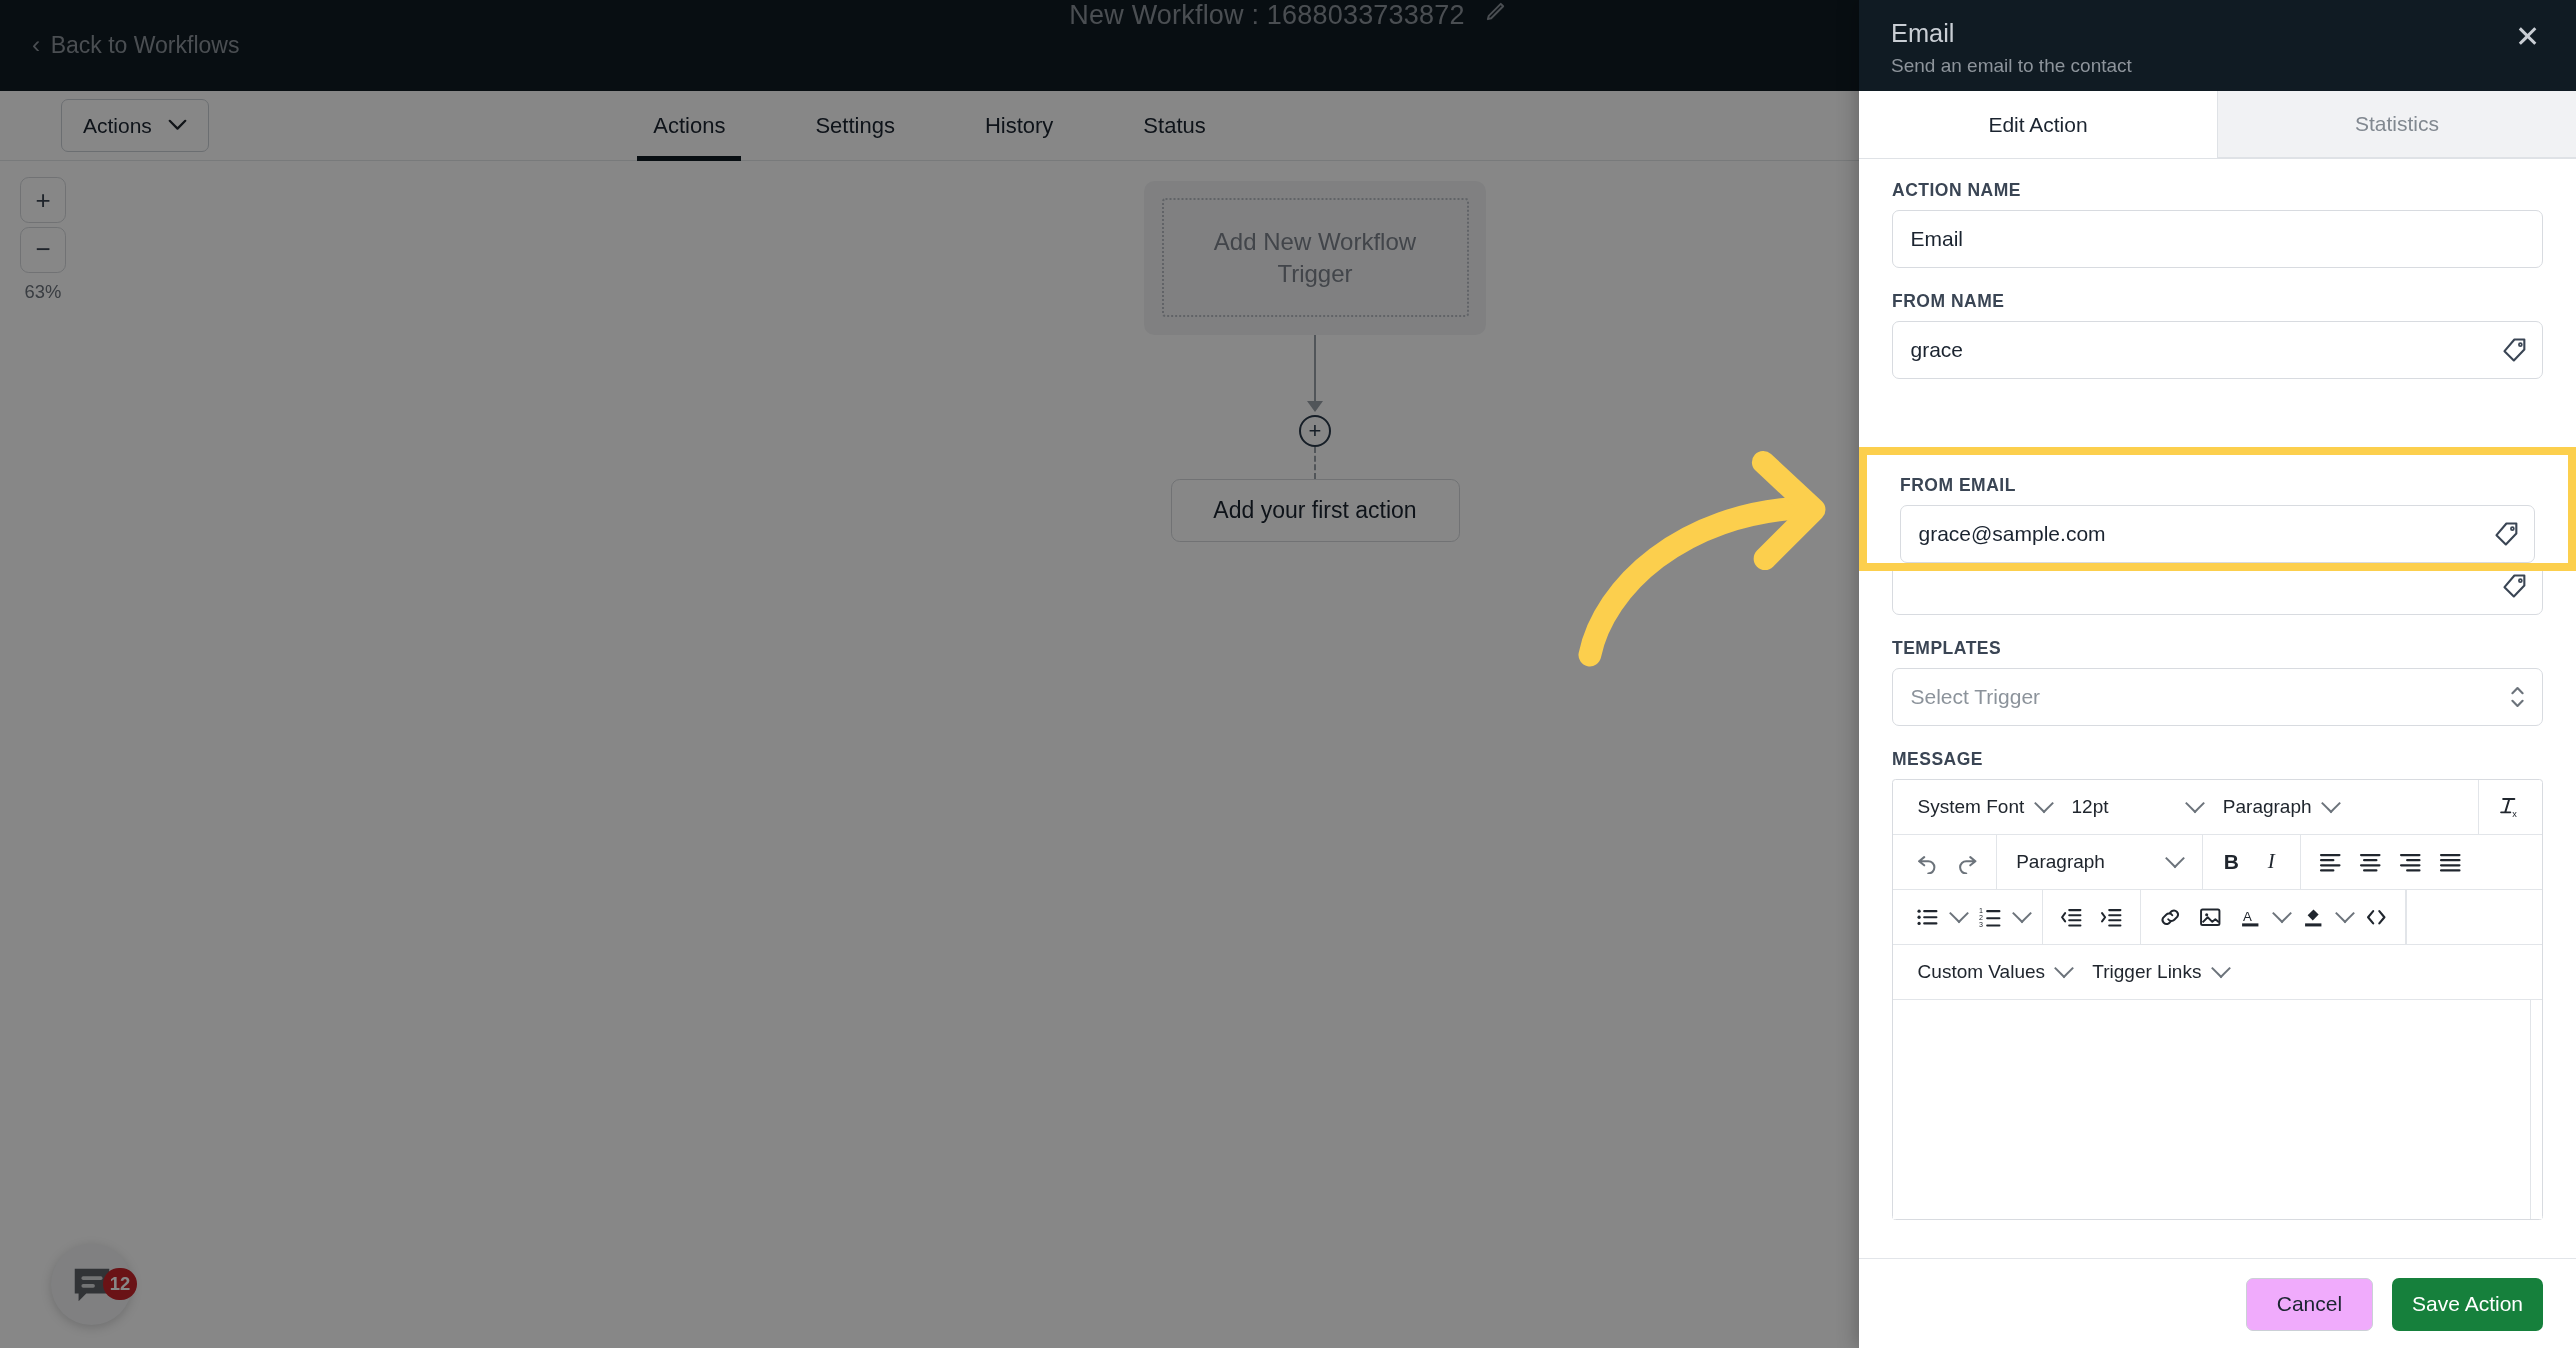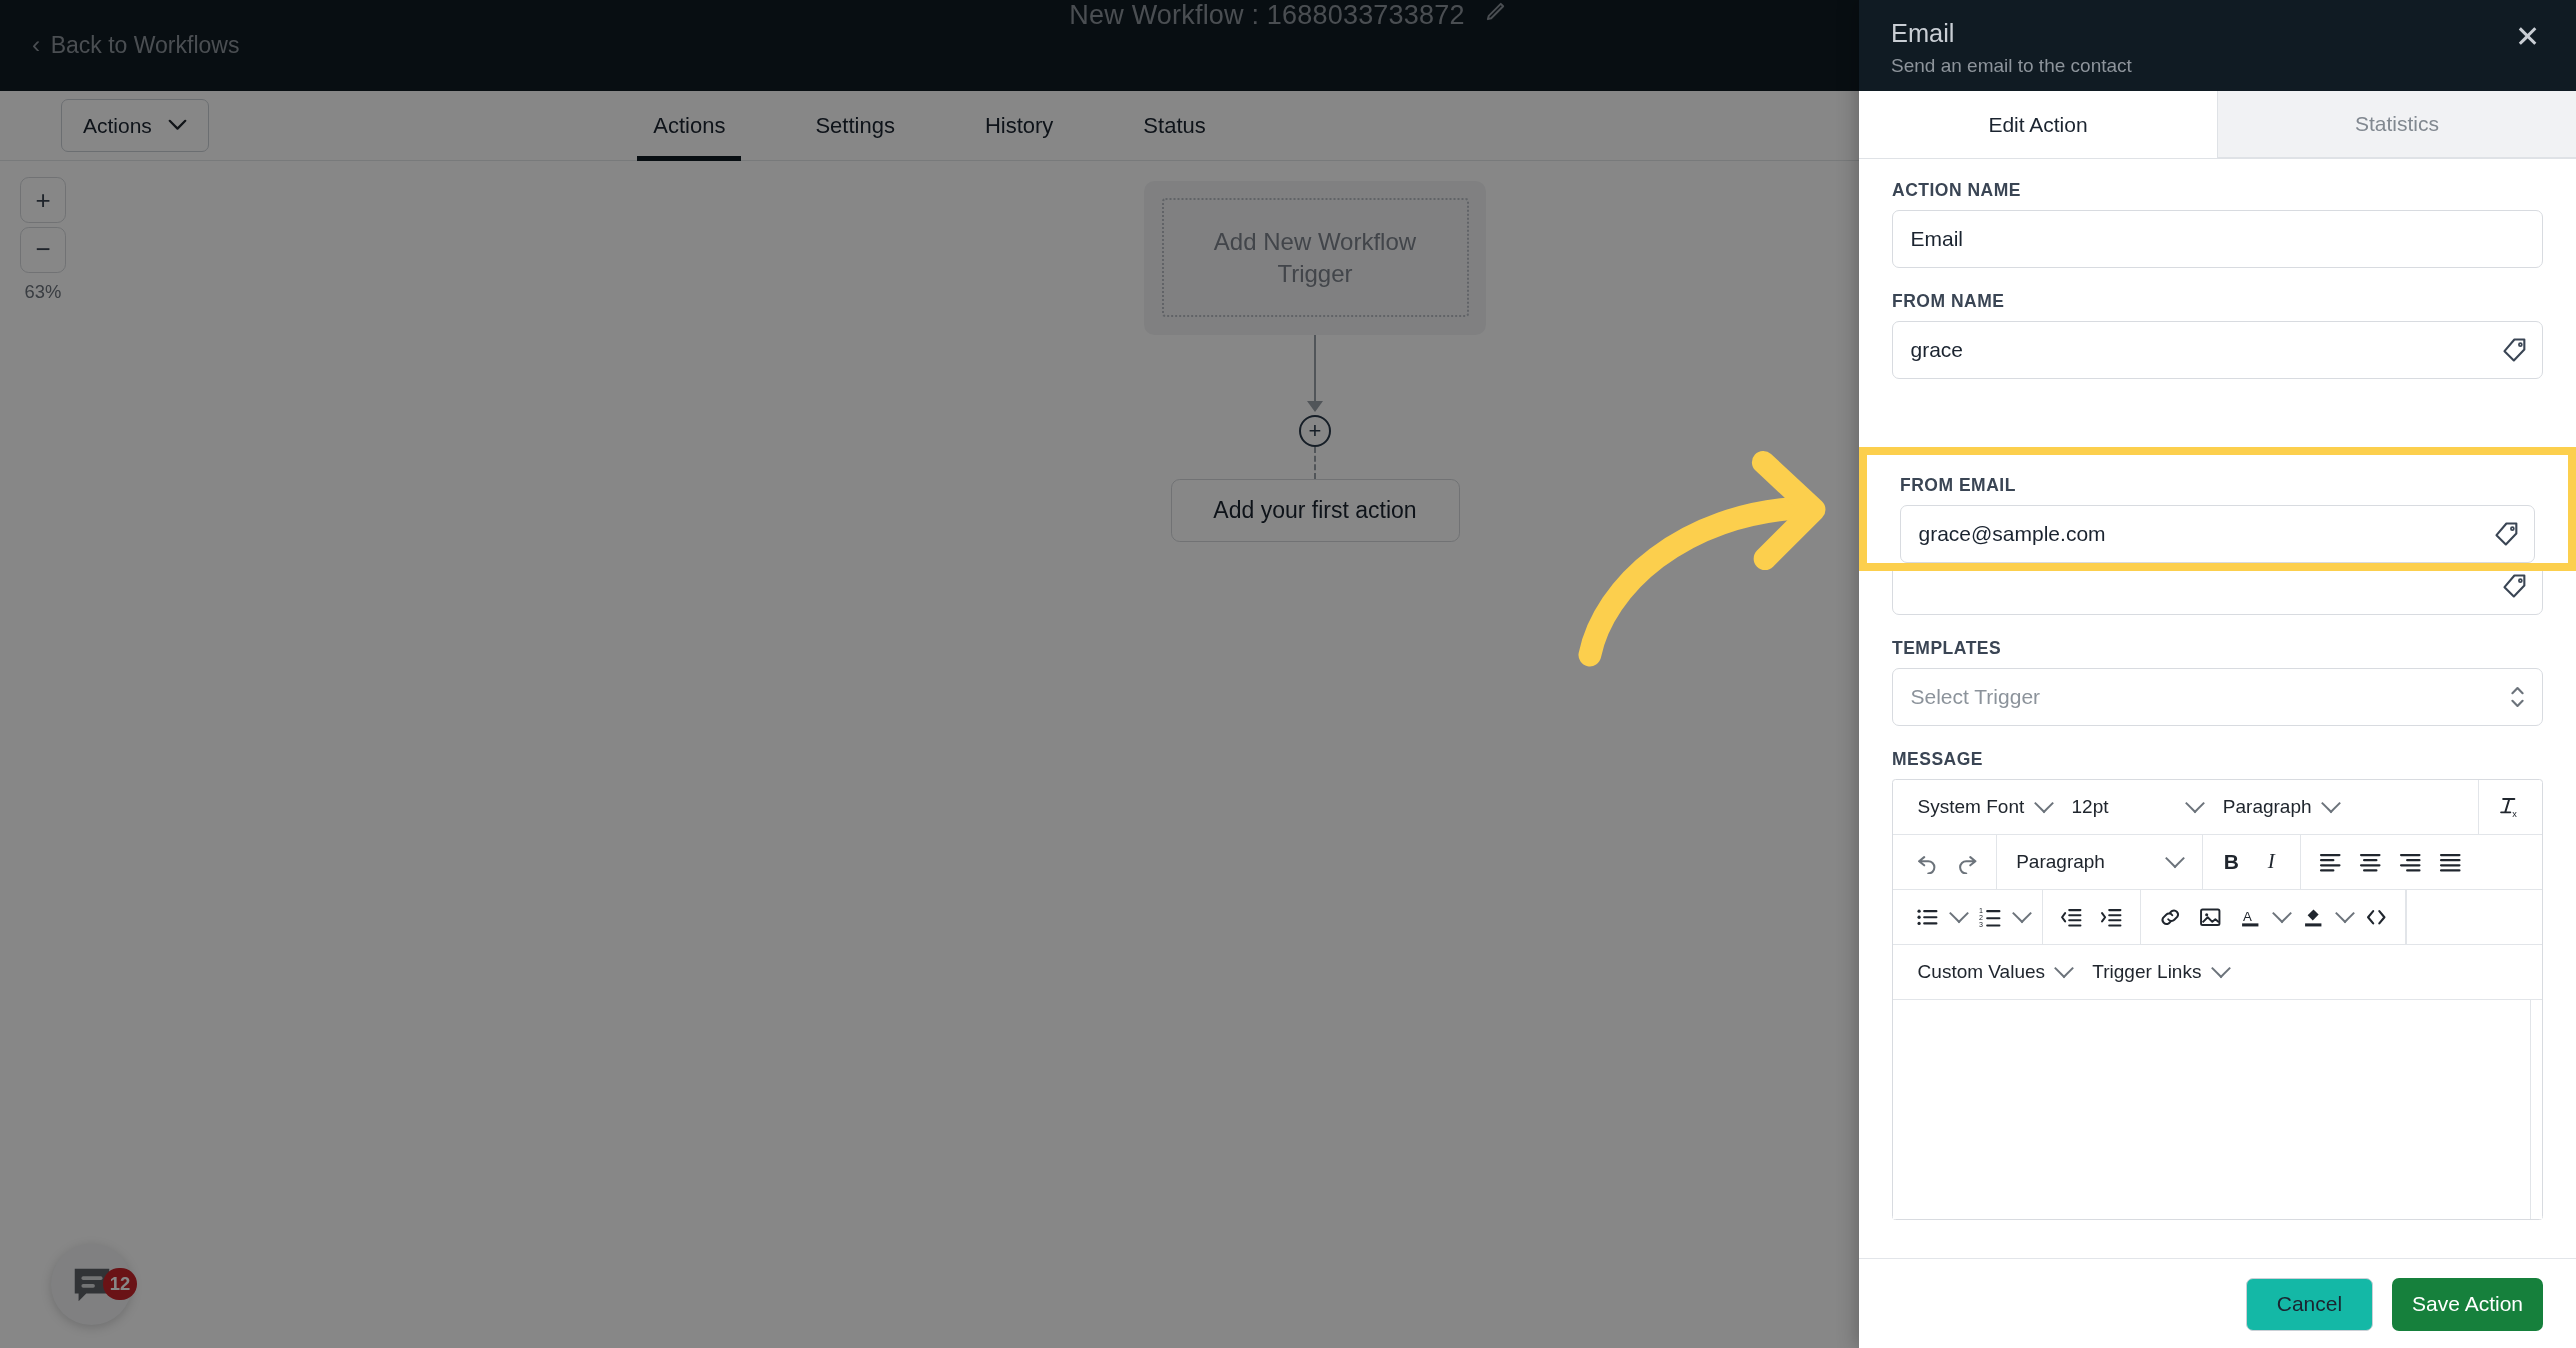--- a/index.html
+++ b/index.html
@@ -474,21 +474,21 @@
     justify-content: flex-end;
     gap: 19px;
     padding: 0 33px;
     background: #ffffff;
   }
   .btn-cancel {
     height: 53px;
     padding: 0 30px;
     border: 0.9px solid #cbd0d6;
     border-radius: 7px;
-    background: #14b8a6;
+    background: #f0abfc;
     color: #1b2430;
     font-size: 21px;
     cursor: pointer;
     font-family: "Liberation Sans", sans-serif;
   }
   .btn-save {
     height: 53px;
     padding: 0 20px;
     border: none;
     border-radius: 7px;

